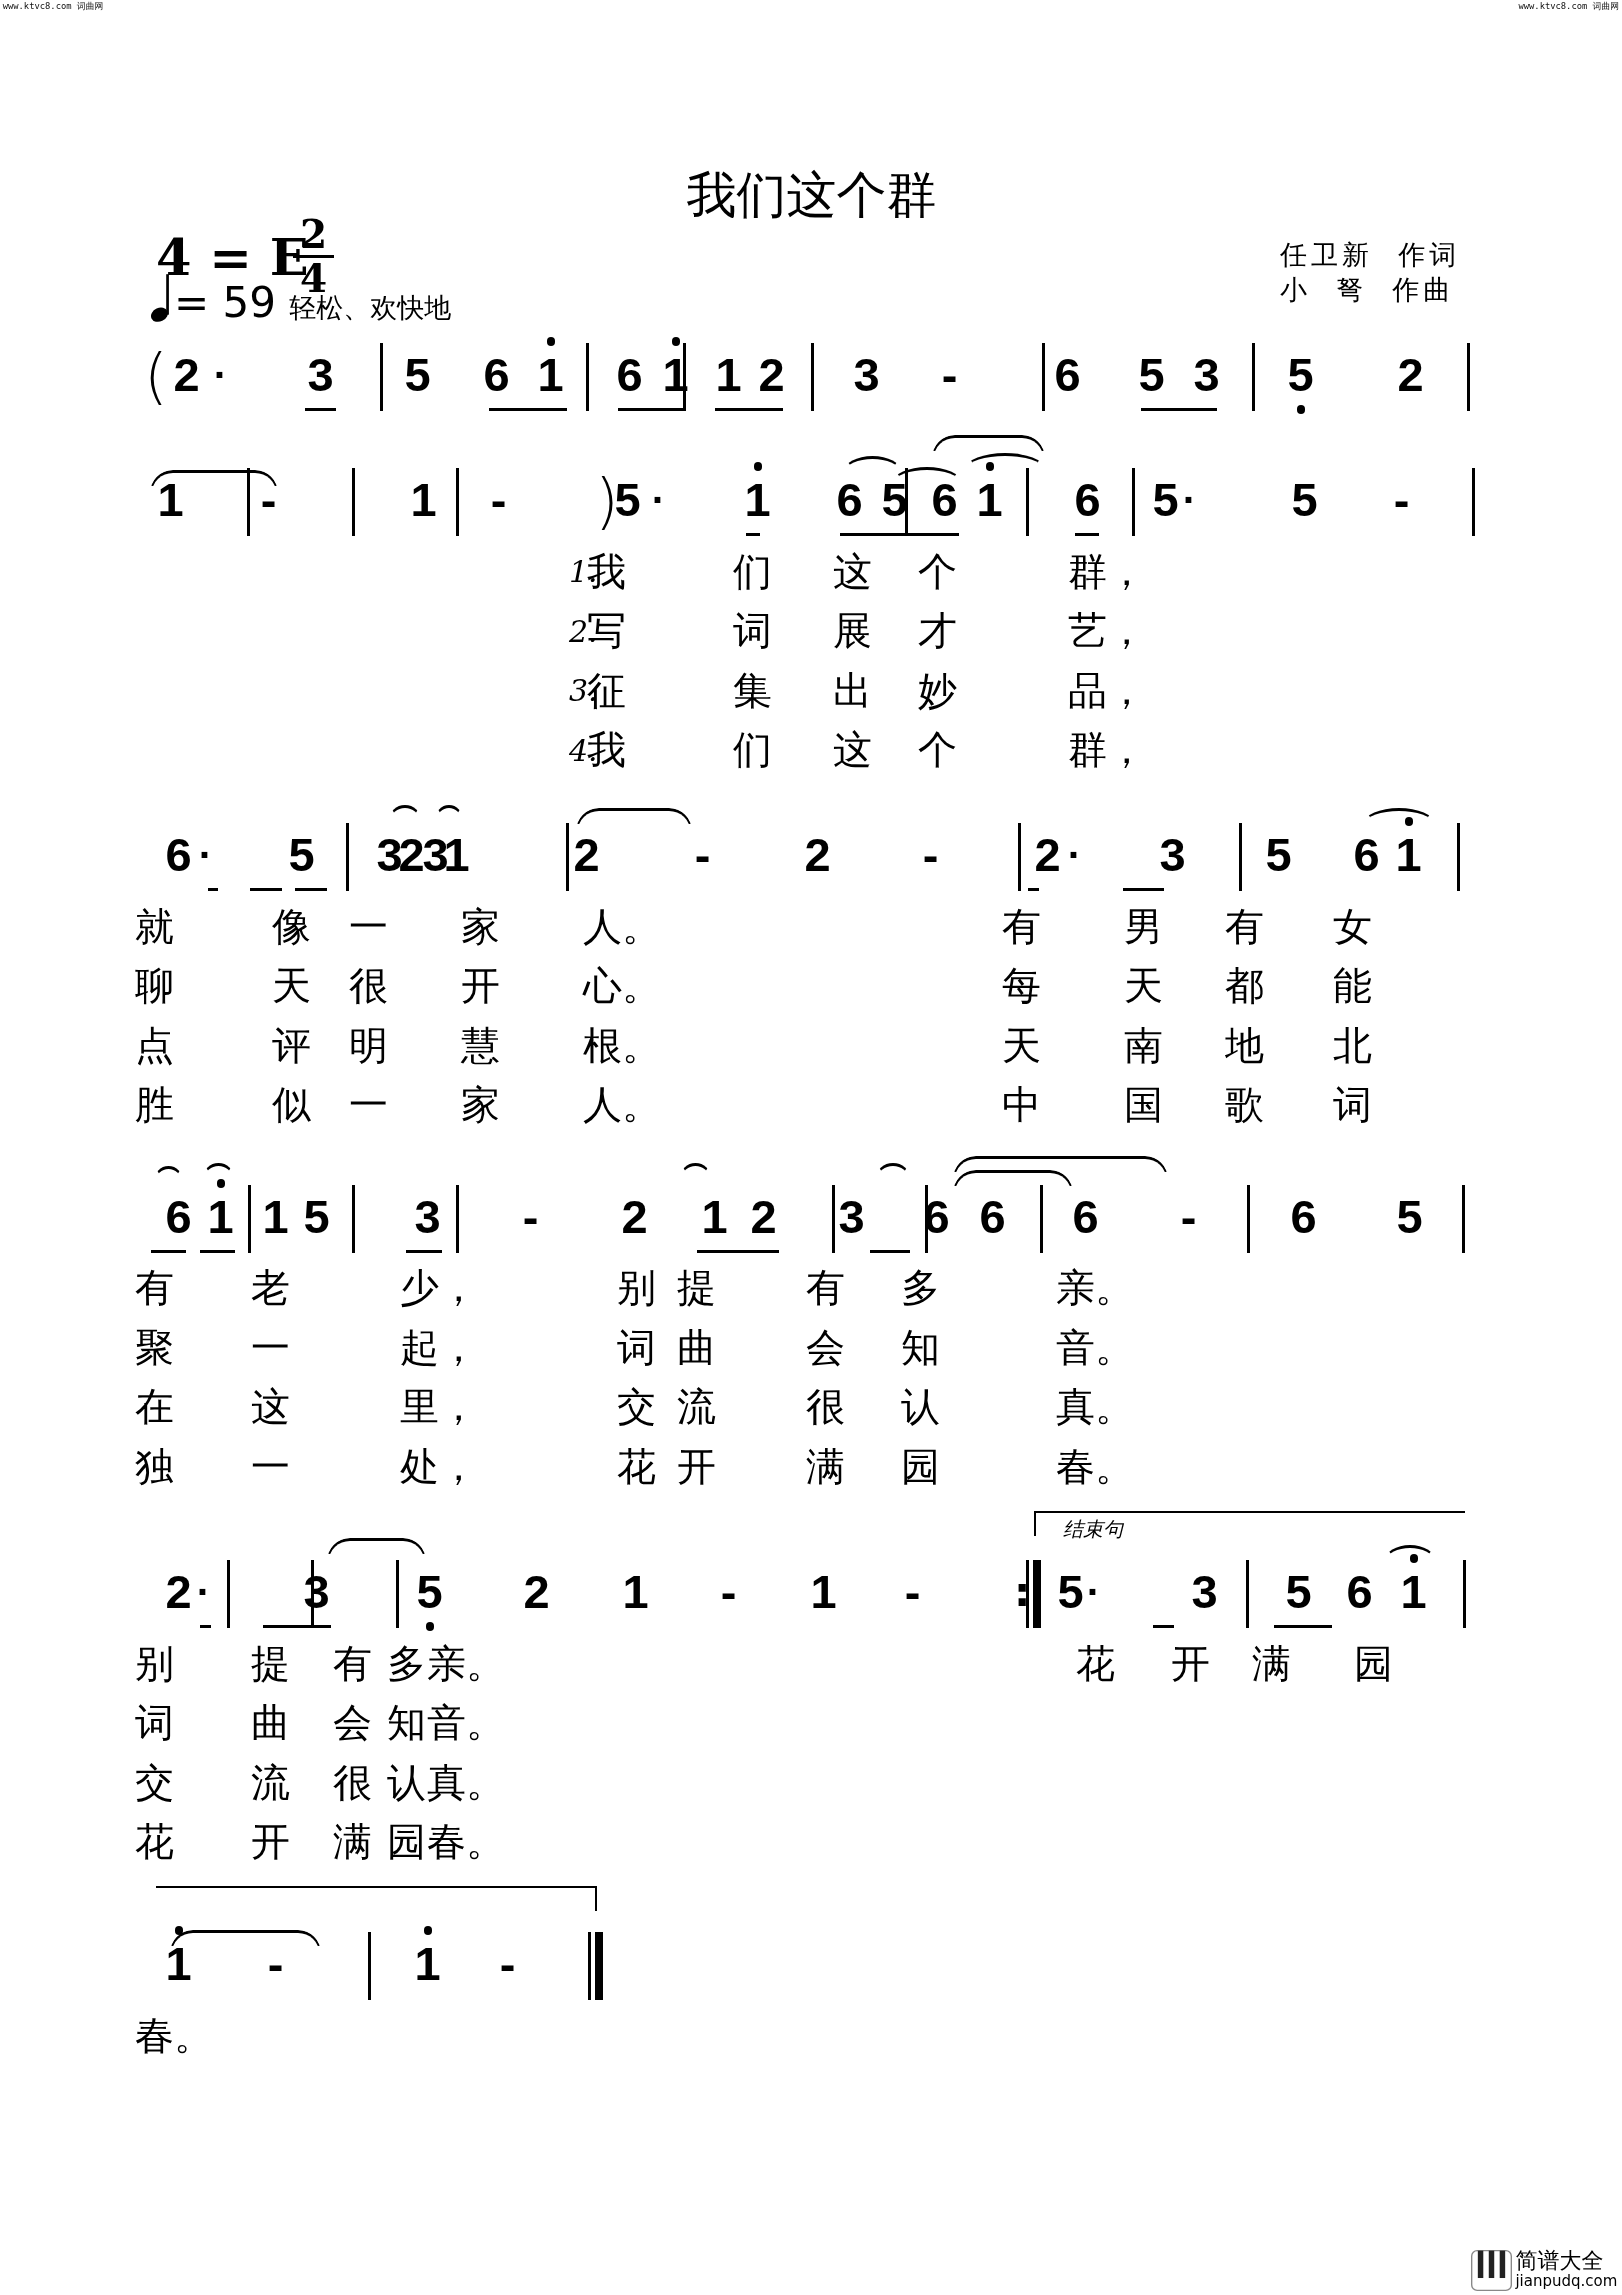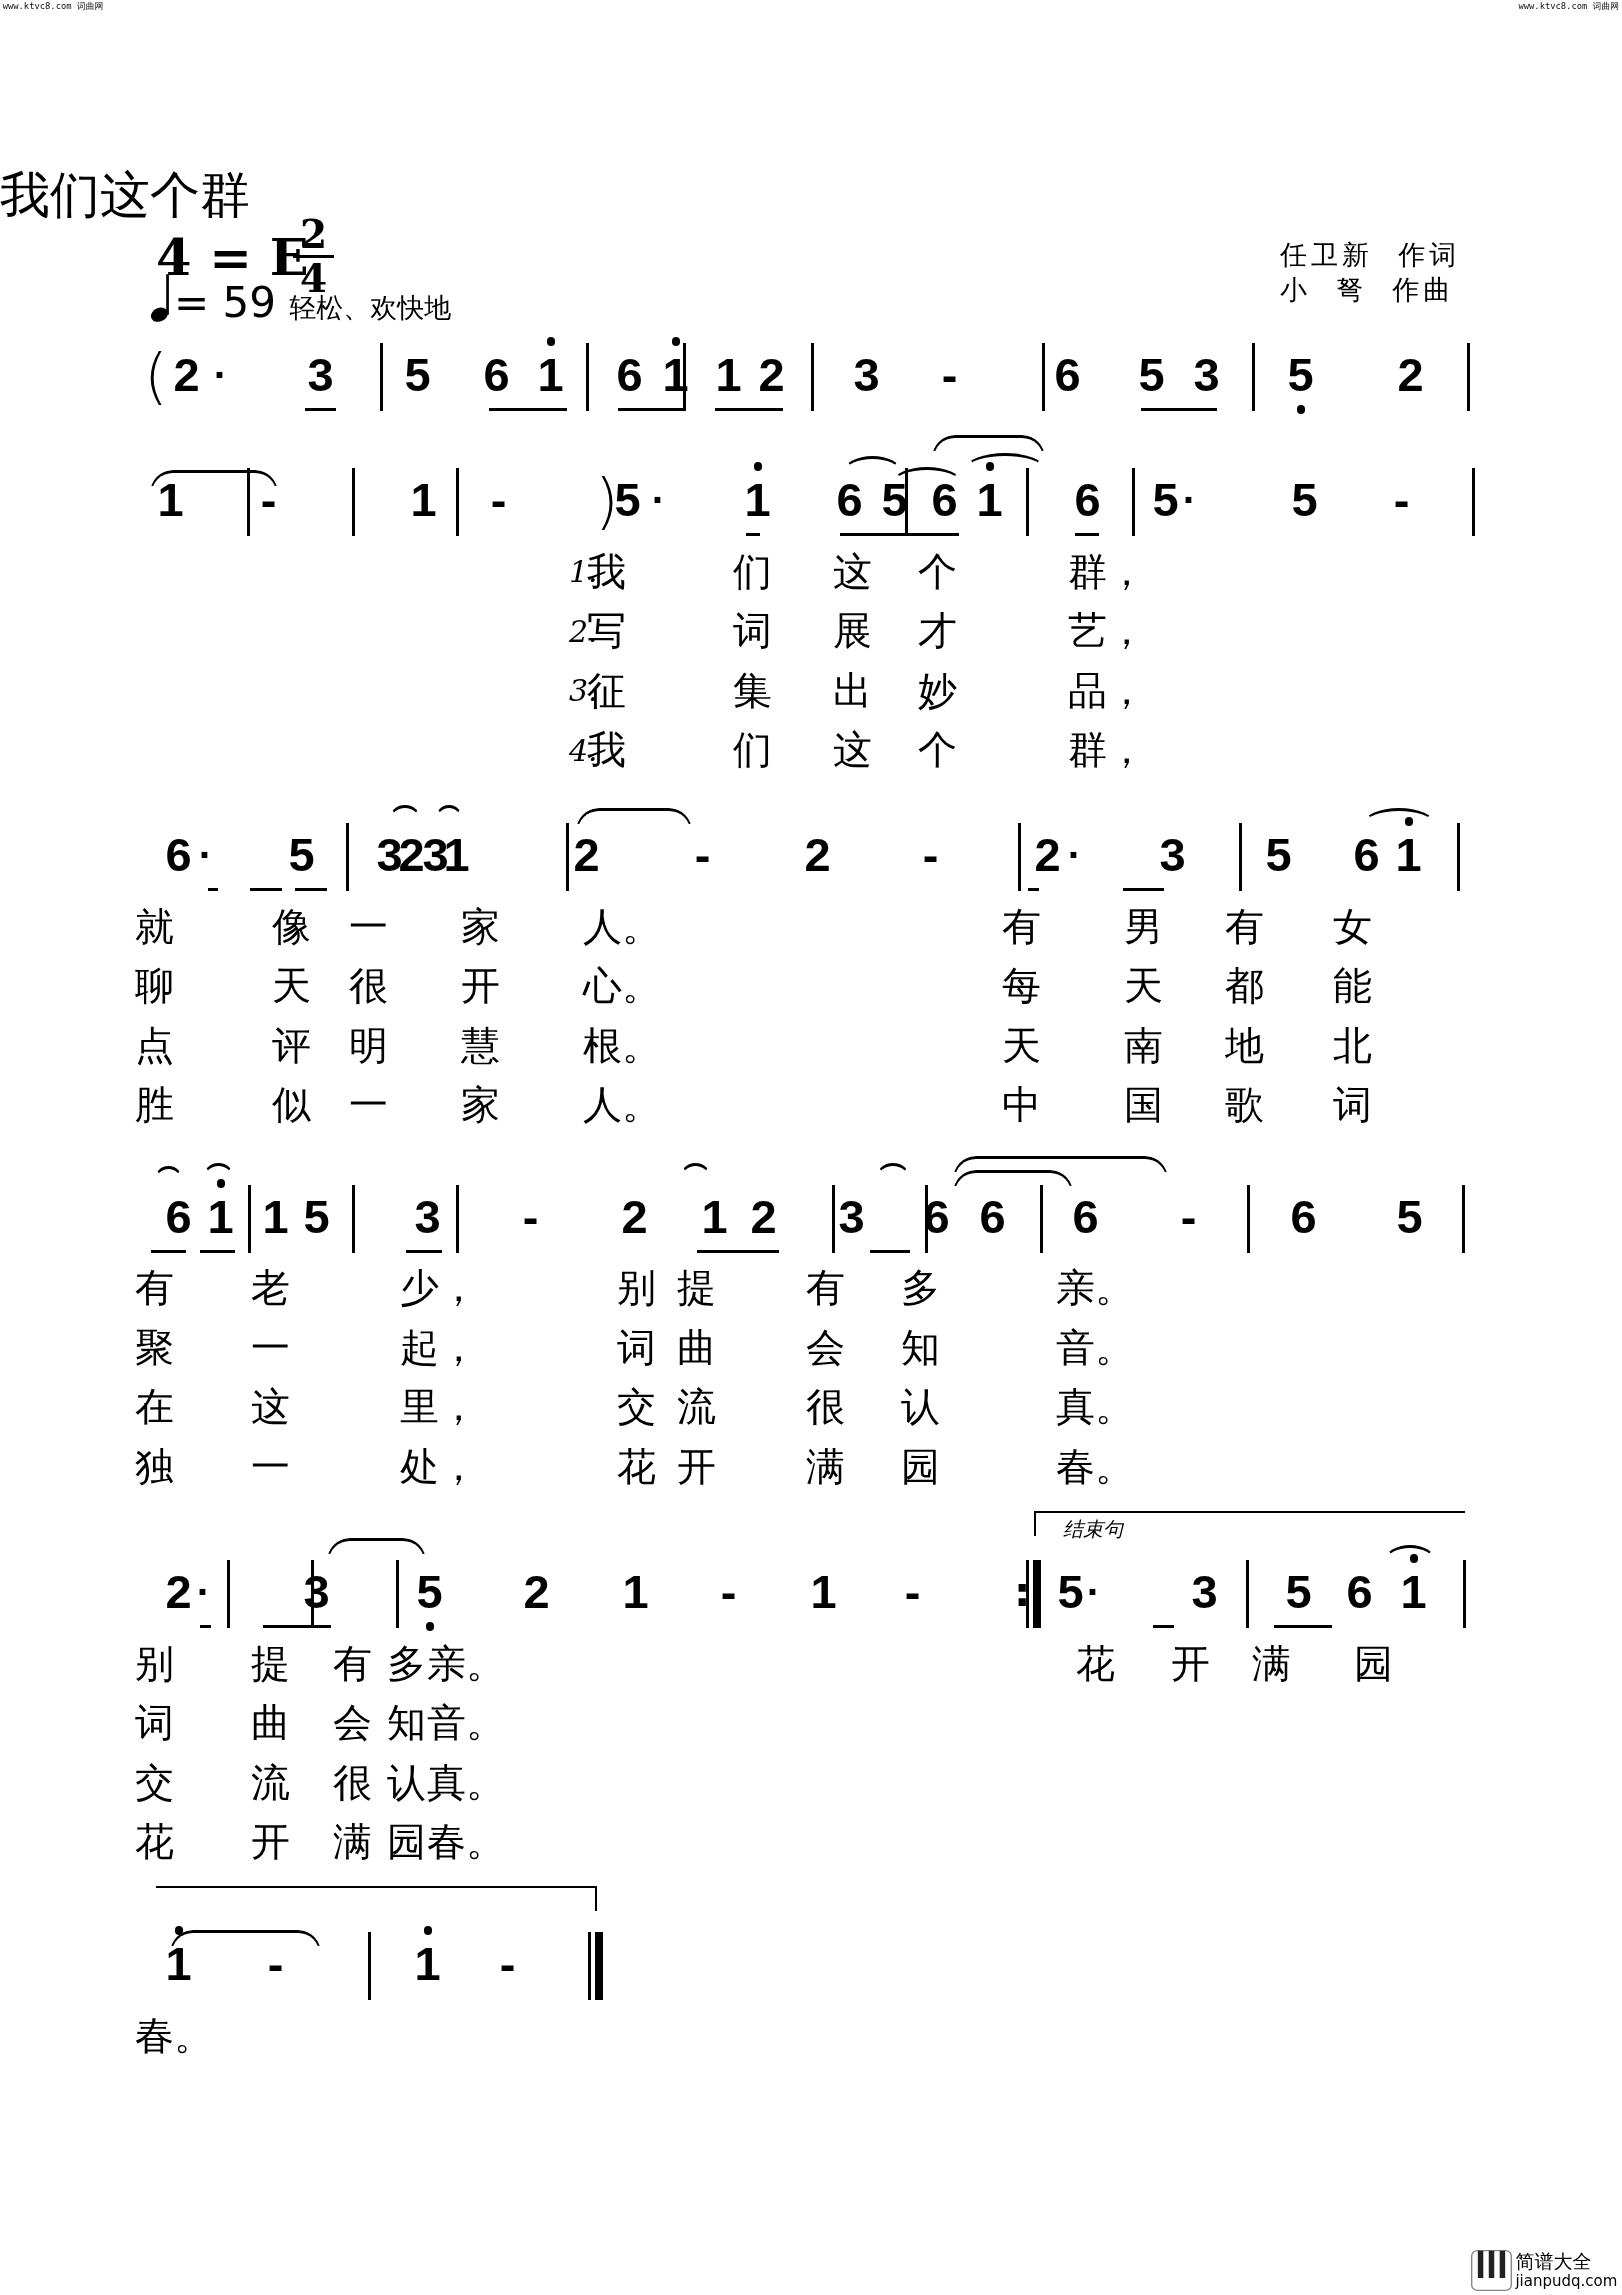--- a/index.html
+++ b/index.html
@@ -1,19 +1,19 @@
 <!DOCTYPE html>
 <html style="font-size:10.8px"><head>
 <meta charset="utf-8">
 <style>
   html,body{margin:0;padding:0;background:#fff;}
   body{width:1623px;height:2295px;position:relative;overflow:hidden;font-family:"DejaVu Sans",sans-serif;color:#000;}
   .abs{position:absolute;}
   .wm{position:absolute;top:1.4px;font-family:"DejaVu Sans Mono",monospace;font-size:8.8px;color:#111;}
-  #title{position:absolute;left:0;width:1623px;top:162px;text-align:left;font-size:50px;font-family:"DejaVu Sans",sans-serif;}
+  #title{position:absolute;left:0;width:1623px;top:162px;text-align:center;font-size:50px;font-family:"DejaVu Sans",sans-serif;}
   .credit{position:absolute;left:1280px;font-size:27px;font-family:"DejaVu Serif",serif;letter-spacing:4px;white-space:pre;}
   .key{position:absolute;font-family:"DejaVu Serif",serif;font-weight:bold;}
   .note{position:absolute;width:41px;margin-left:-20px;text-align:center;font-family:"Liberation Sans",sans-serif;font-weight:bold;font-size:47px;line-height:54px;height:54px;}
   .note .dot-hi{position:absolute;left:50%;top:-10.8px;width:8.8px;height:8.8px;margin-left:-4px;border-radius:50%;background:#000;}
   .note .dot-lo{position:absolute;left:50%;bottom:-12px;width:8.8px;height:8.8px;margin-left:-4px;border-radius:50%;background:#000;}
   .uline{position:absolute;height:3.4px;background:#000;}
   .bar{position:absolute;width:2.7px;background:#000;height:68px;}
   .thick{width:8px;}
   .slur{position:absolute;border-top:3.4px solid #000;border-radius:50% 50% 0 0;height:27px;border-left:2px solid transparent;border-right:2px solid transparent;}
   .lyric{position:absolute;font-family:"DejaVu Serif",serif;font-size:39px;line-height:47px;width:54px;margin-left:-19px;}
@@ -347,17 +347,17 @@
 <div class="volta-label" style="left:1063px;top:1516px;">结束句</div>
 
 <div class="logo">
   <svg width="41" height="41" viewBox="0 0 60 60" style="vertical-align:middle;">
     <rect x="1" y="1" width="58" height="58" rx="8" fill="#fff" stroke="#888" stroke-width="2"></rect>
     <rect x="10" y="1" width="8" height="40" fill="#222"></rect>
       <rect x="26" y="1" width="8" height="40" fill="#222"></rect>
       <rect x="42" y="1" width="8" height="40" fill="#222"></rect>
   </svg>
   <span style="display:inline-block;vertical-align:middle;line-height:20px;">
-    <span style="display:block;font-size:19px;">简谱大全</span>
+    <span style="display:block;font-size:22px;">简谱大全</span>
     <span style="display:block;font-size:15px;">jianpudq.com</span>
   </span>
 </div>
 
 
 </body></html>

